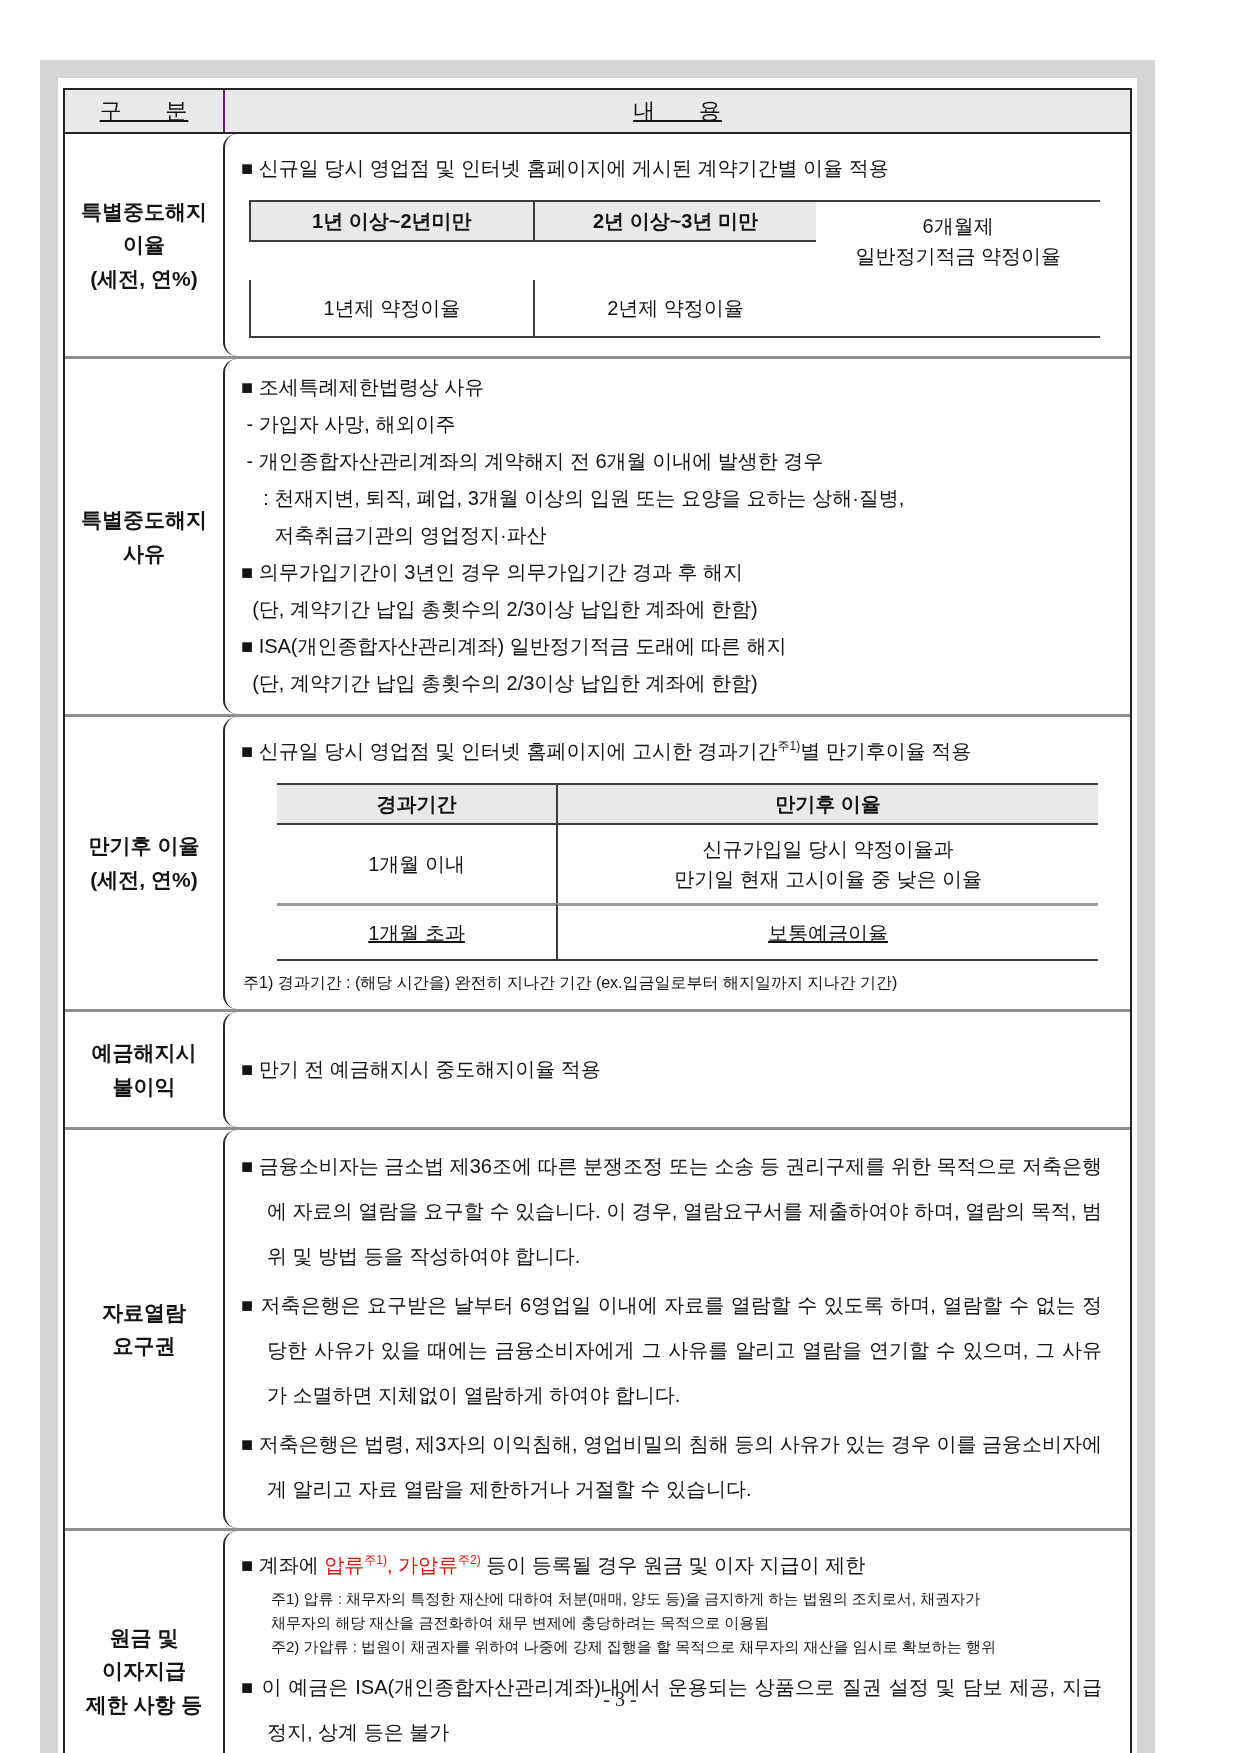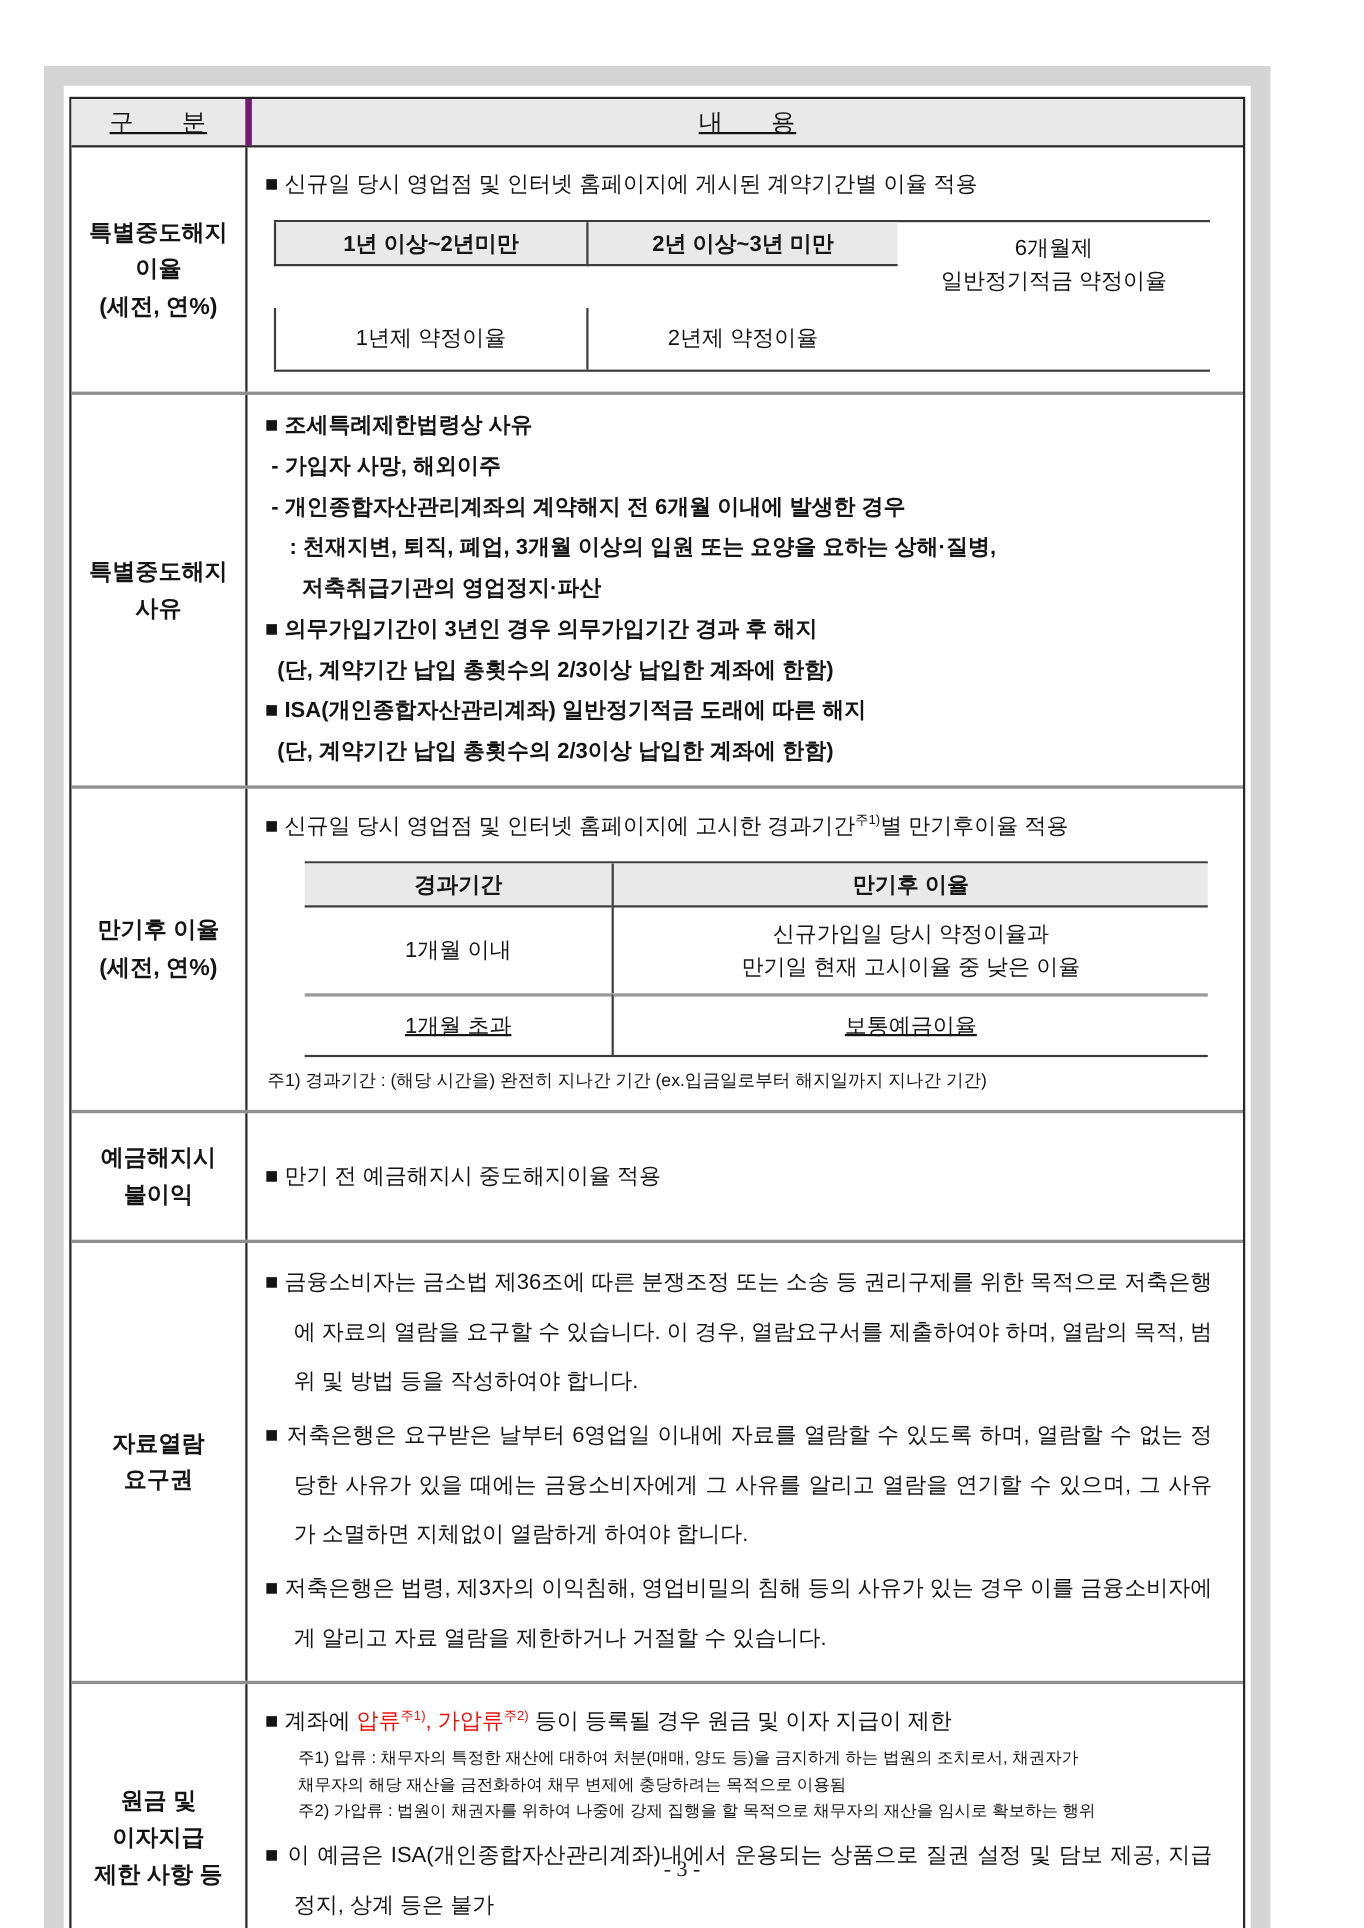--- a/index.html
+++ b/index.html
@@ -23,32 +23,32 @@
   }
   .mhead{
     display:grid;grid-template-columns:158px 1fr;background:var(--header-bg);
     border-bottom:2px solid #262626;
     text-decoration:underline;
   }
   .hcell{
     display:flex;align-items:center;justify-content:center;
     font-size:22px;height:42px;white-space:pre;letter-spacing:1px;
   }
-  .hcell.c2{border-left:6px solid #701a75;}
+  .hcell.c2{border-left:2px solid #701a75;}
   .mrow{display:grid;grid-template-columns:158px 1fr;border-top:3px solid #8f8f8f;}
   .mrow.first{border-top:none;}
   .label-cell{
     display:flex;align-items:center;justify-content:center;text-align:center;
     font-weight:bold;font-size:21px;line-height:1.6;white-space:pre-line;
     padding:24px 3px;
   }
-  .content-cell{border-left:2px solid #262626;padding:10px 28px 12px 16px;}
+  .content-cell{border-left:2px solid #262626;padding:10px 28px 12px 16px;border-radius:14px;}
   .content-cell.vcenter{display:flex;align-items:center;}
   .bullet-line{font-size:20px;line-height:1.8;margin:4px 0;white-space:pre-wrap;}
-  .lines div{font-size:20px;line-height:1.85;white-space:pre-wrap;font-weight:bold;}
+  .lines div{font-size:20px;line-height:1.85;white-space:pre-wrap;}
   
   .itable{
     display:grid;margin:14px 2px 6px 8px;
     border-top:2px solid #3c3c3c;border-bottom:2px solid #3c3c3c;
   }
   .itable1{grid-template-columns:1fr 1fr 1fr;}
   .itable2{grid-template-columns:34% 66%;margin-left:36px;margin-right:4px;}
   .itable .th{
     background:var(--header-bg);border-bottom:2px solid #3c3c3c;
     display:flex;align-items:center;justify-content:center;

